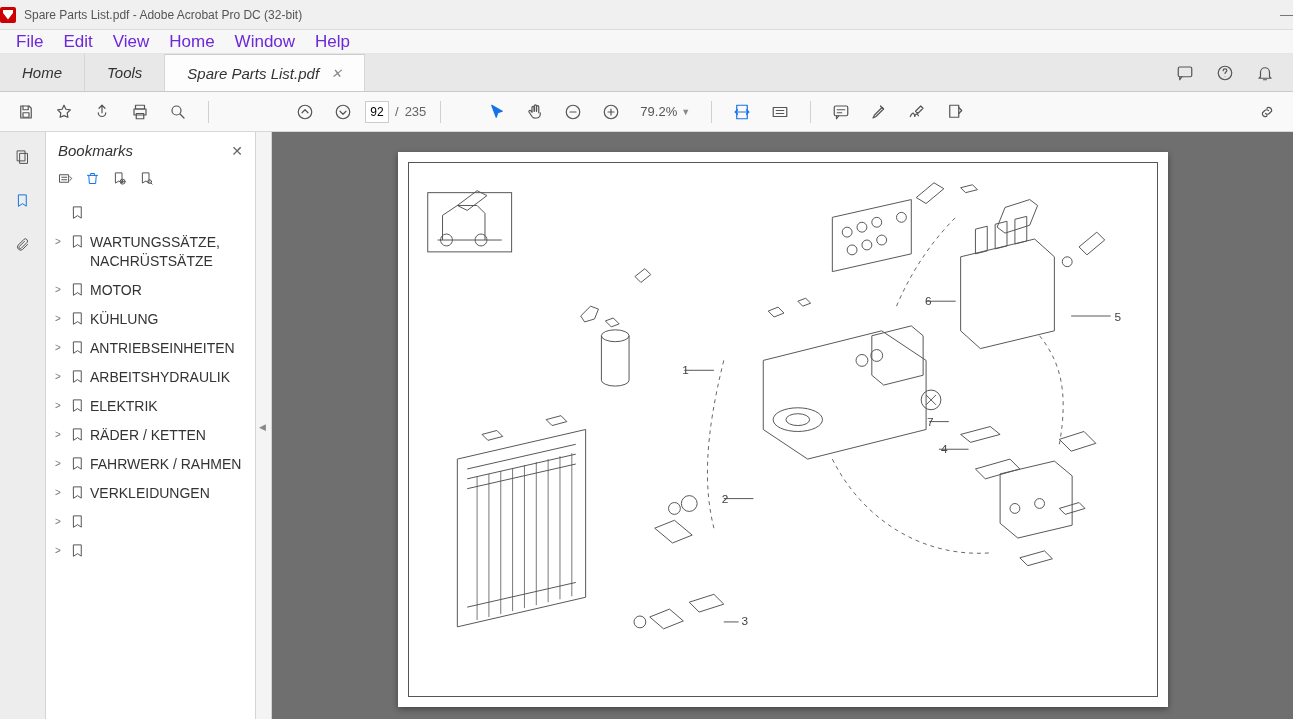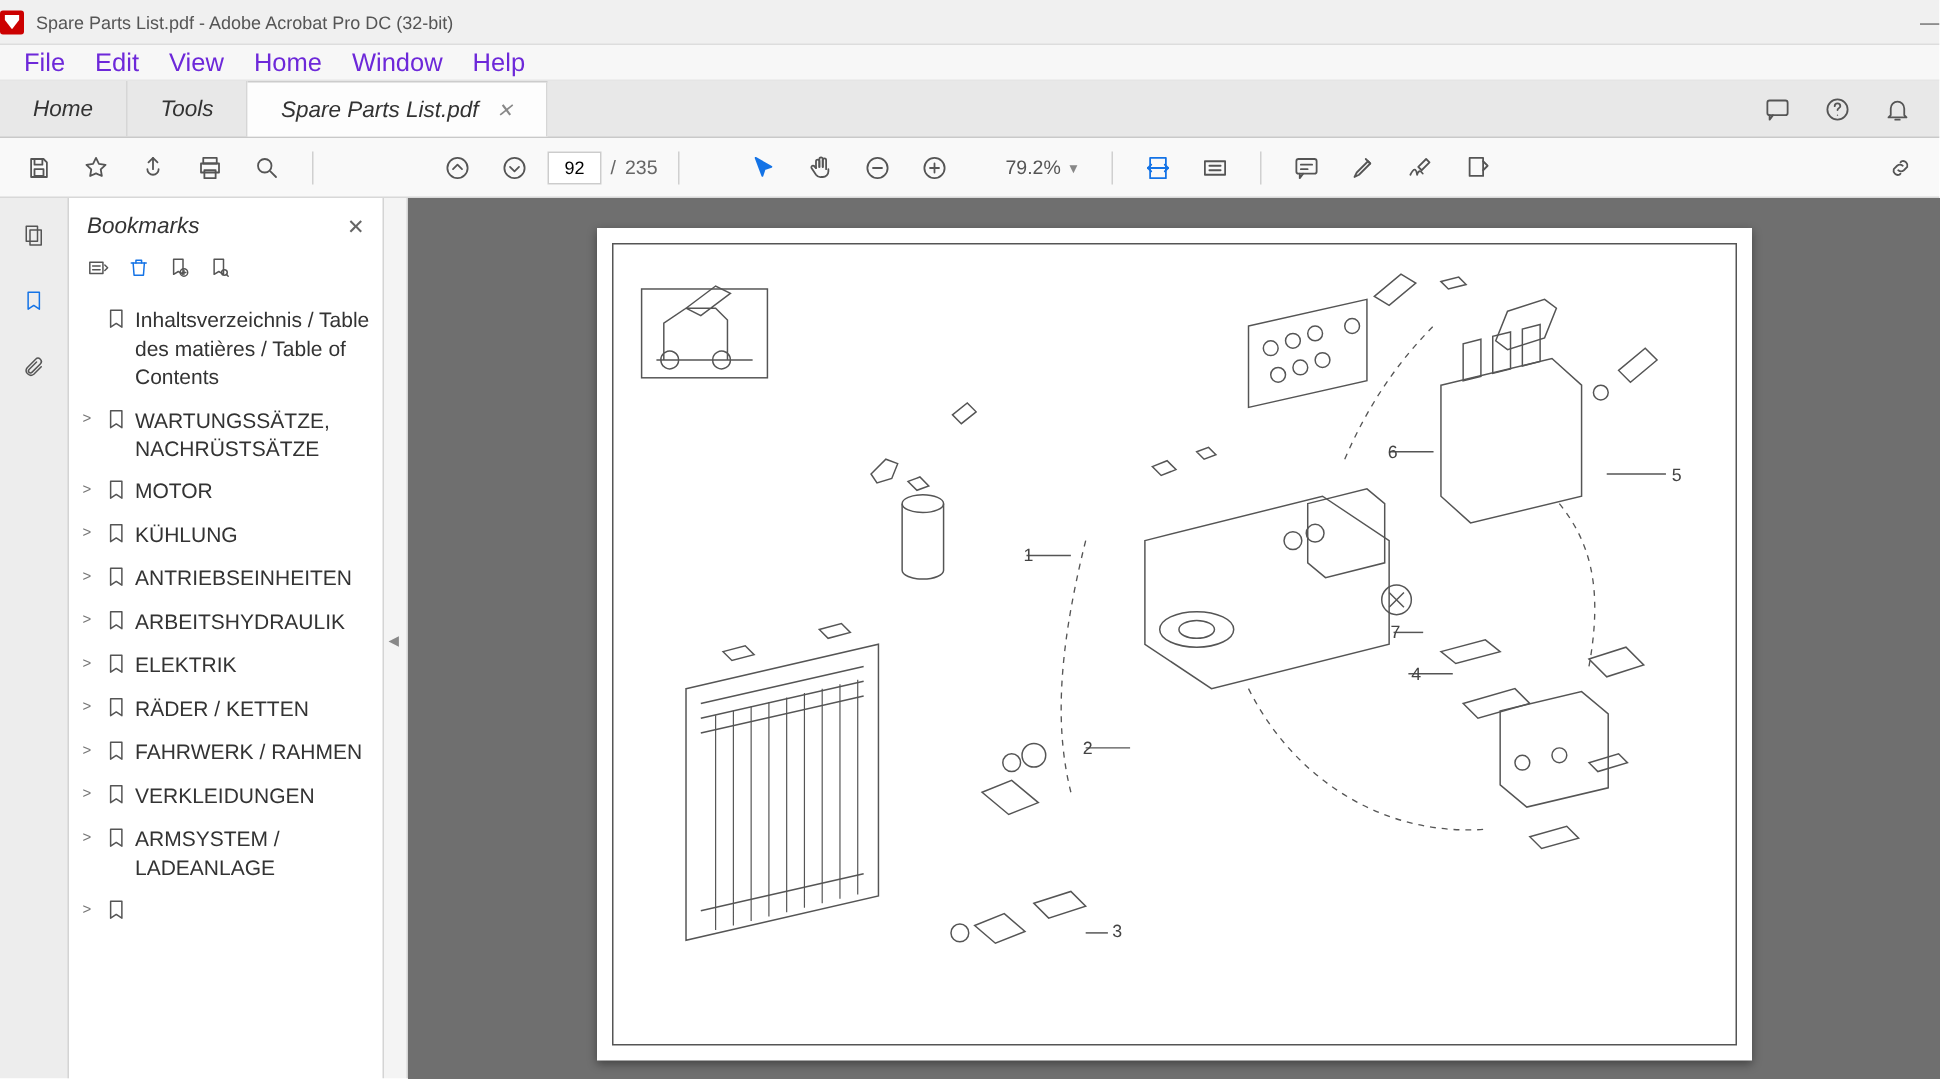--- a/index.html
+++ b/index.html
@@ -25,22 +25,22 @@
 .tabs .spacer { flex:1; }
 .tabs .right-icons { display:flex; align-items:center; gap:20px; padding:0 18px; color:#666; }
 .ic { width:20px; height:20px; display:inline-flex; align-items:center; justify-content:center; color:#555; }
 
 
 .toolbar { height:40px; background:#f9f9f9; display:flex; align-items:center; padding:0 10px; border-bottom:1px solid #d8d8d8; gap:6px; }
 .toolbar .sep { width:1px; height:22px; background:#d0d0d0; margin:0 8px; }
 .tbtn { width:32px; height:32px; display:flex; align-items:center; justify-content:center; color:#555; cursor:pointer; border-radius:3px; }
 .tbtn.blue { color:#1473e6; }
 .pagebox { display:flex; align-items:center; gap:6px; color:#666; font-size:13px; }
-.pagebox input { width:36px; height:22px; border:1px solid #ccc; text-align:center; font-size:12px; }
-.zoom { display:flex; align-items:center; gap:4px; color:#555; font-size:13px; padding:2px 6px; border:1px solid transparent;margin-left:18px; }
+.pagebox input { width:24px; height:22px; border:1px solid #ccc; text-align:center; font-size:12px; }
+.zoom { display:flex; align-items:center; gap:4px; color:#555; font-size:13px; padding:2px 6px; border:1px solid transparent; }
 .toolbar .spacer { flex:1; }
 
 
 .main { display:flex; height:587px; }
 
 
 .rail { width:46px; background:#ededed; border-right:1px solid #d4d4d4; display:flex; flex-direction:column; align-items:center; padding-top:12px; gap:20px; }
 .rail .ritem { width:24px; height:24px; display:flex; align-items:center; justify-content:center; color:#666; cursor:pointer; }
 .rail .ritem.active { color:#1473e6; }
 
@@ -307,21 +307,20 @@
             <circle cx="17" cy="17" r="3"></circle>
             <path d="M19 19l2 2"></path>
           </svg></span>
     </div>
     <div class="bm-list" id="bmlist">
         <div class="bm-item">
           <div class="bm-expand"></div>
           <div class="bm-icon"><svg class="icn sm" viewBox="0 0 24 24">
               <path d="M6 3h12v18l-6-4-6 4z"></path>
             </svg></div>
-          <div class="bm-label">Inhaltsverzeichnis / Table des matières / Table of Contents</div>
         </div>
         <div class="bm-item">
           <div class="bm-expand">&gt;</div>
           <div class="bm-icon"><svg class="icn sm" viewBox="0 0 24 24">
               <path d="M6 3h12v18l-6-4-6 4z"></path>
             </svg></div>
           <div class="bm-label">WARTUNGSSÄTZE, NACHRÜSTSÄTZE</div>
         </div>
         <div class="bm-item">
           <div class="bm-expand">&gt;</div>
@@ -377,21 +376,20 @@
           <div class="bm-icon"><svg class="icn sm" viewBox="0 0 24 24">
               <path d="M6 3h12v18l-6-4-6 4z"></path>
             </svg></div>
           <div class="bm-label">VERKLEIDUNGEN</div>
         </div>
         <div class="bm-item">
           <div class="bm-expand">&gt;</div>
           <div class="bm-icon"><svg class="icn sm" viewBox="0 0 24 24">
               <path d="M6 3h12v18l-6-4-6 4z"></path>
             </svg></div>
-          <div class="bm-label">ARMSYSTEM / LADEANLAGE</div>
         </div>
         <div class="bm-item">
           <div class="bm-expand">&gt;</div>
           <div class="bm-icon"><svg class="icn sm" viewBox="0 0 24 24">
               <path d="M6 3h12v18l-6-4-6 4z"></path>
             </svg></div>
         </div>
       </div>
   </div>
 

